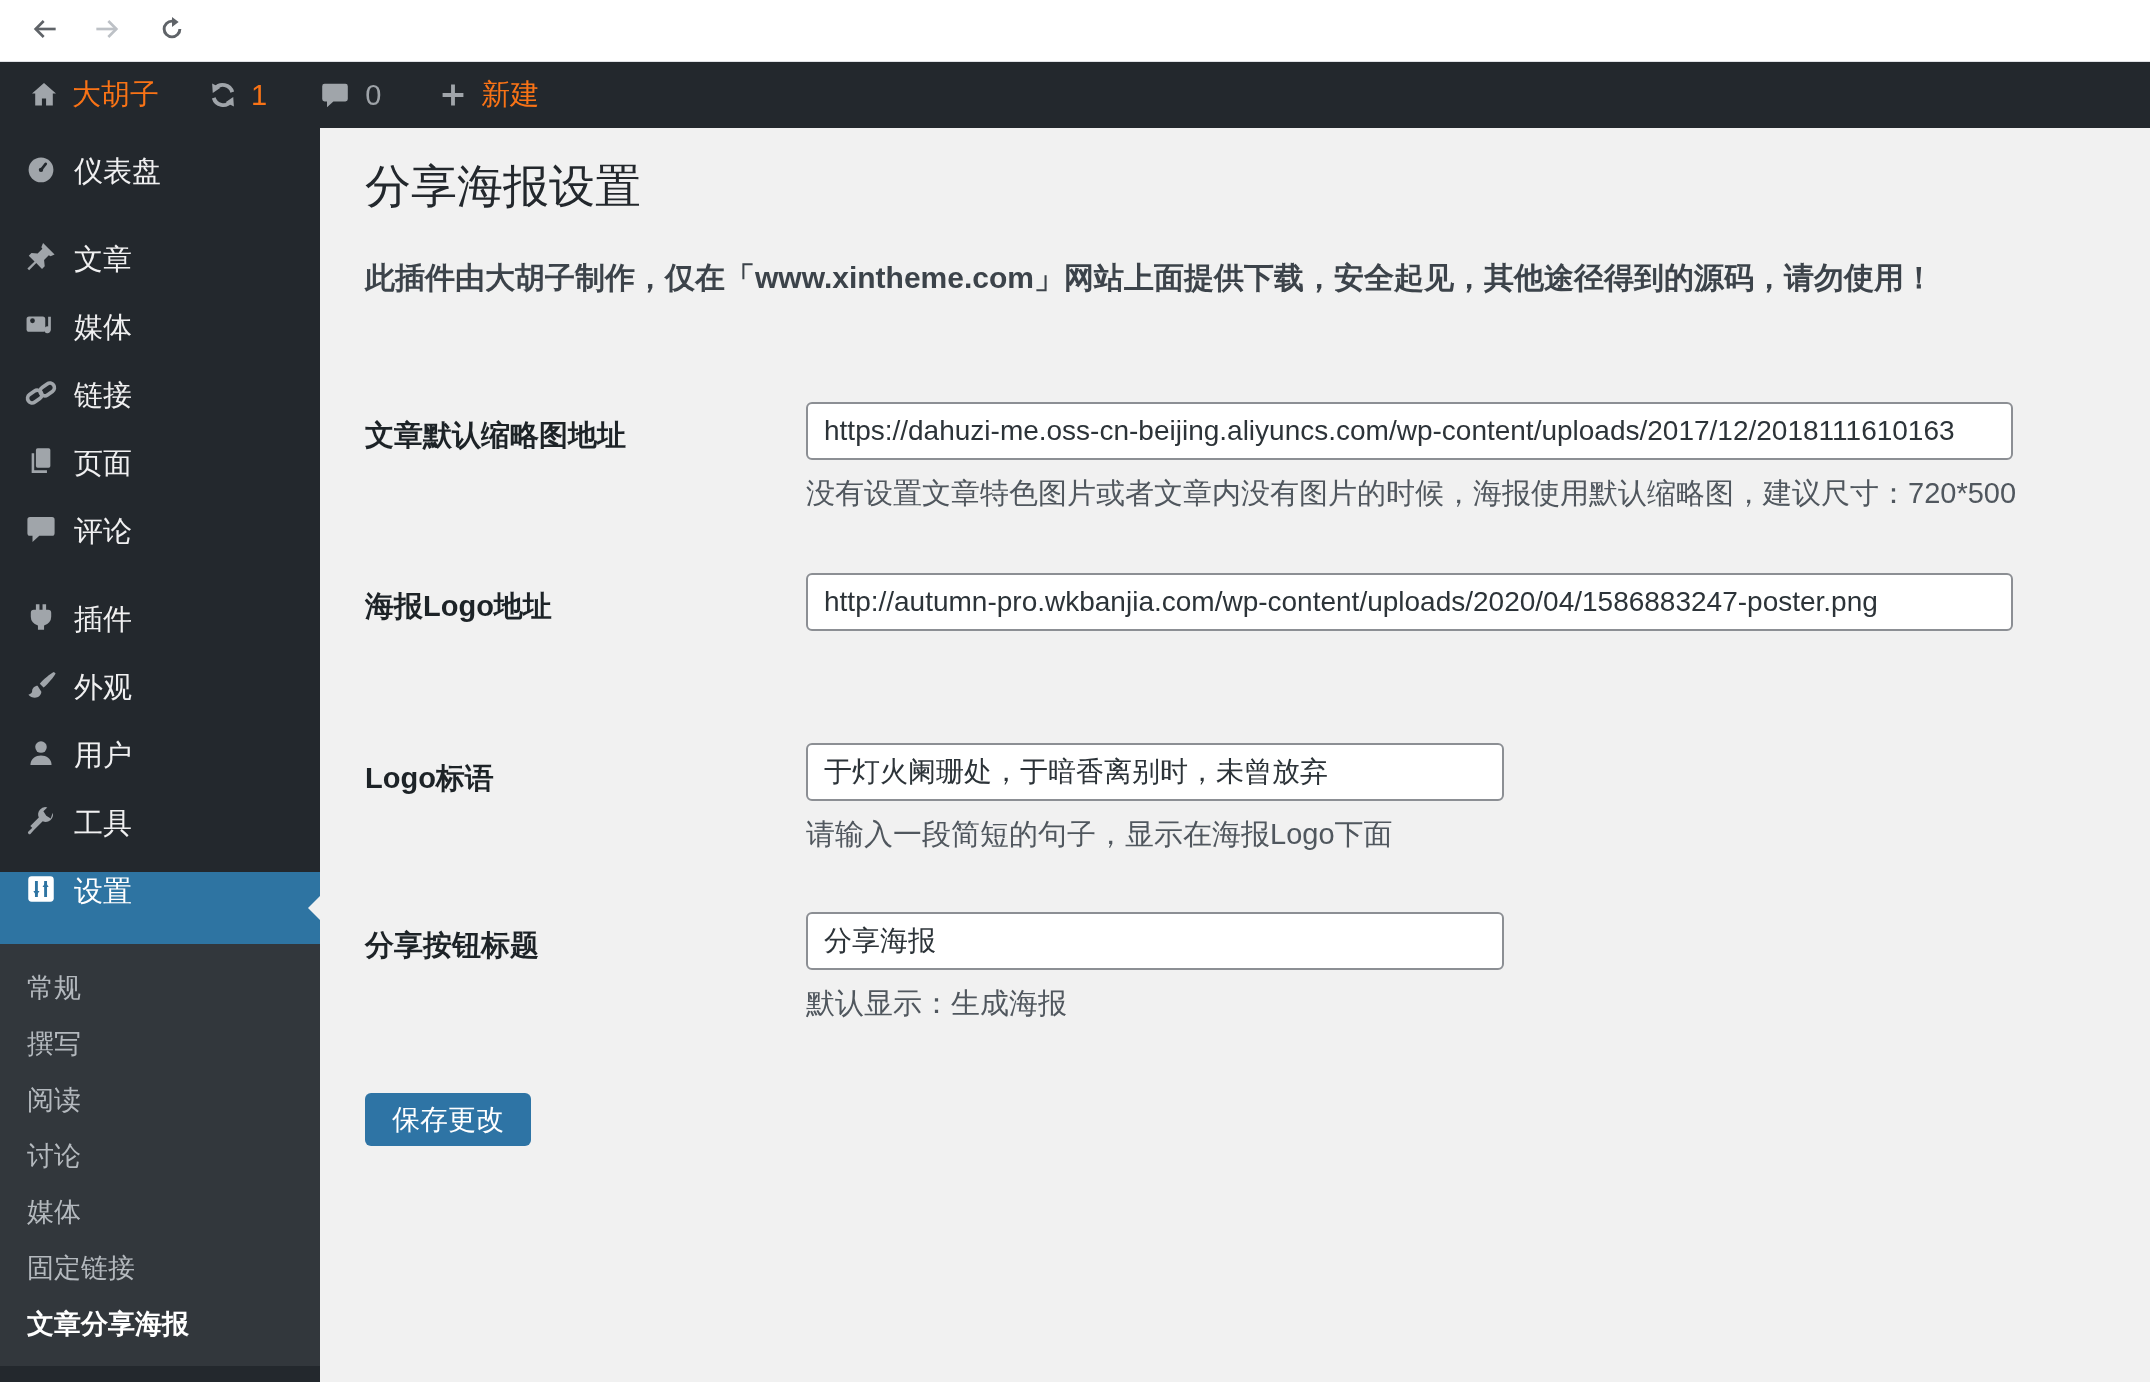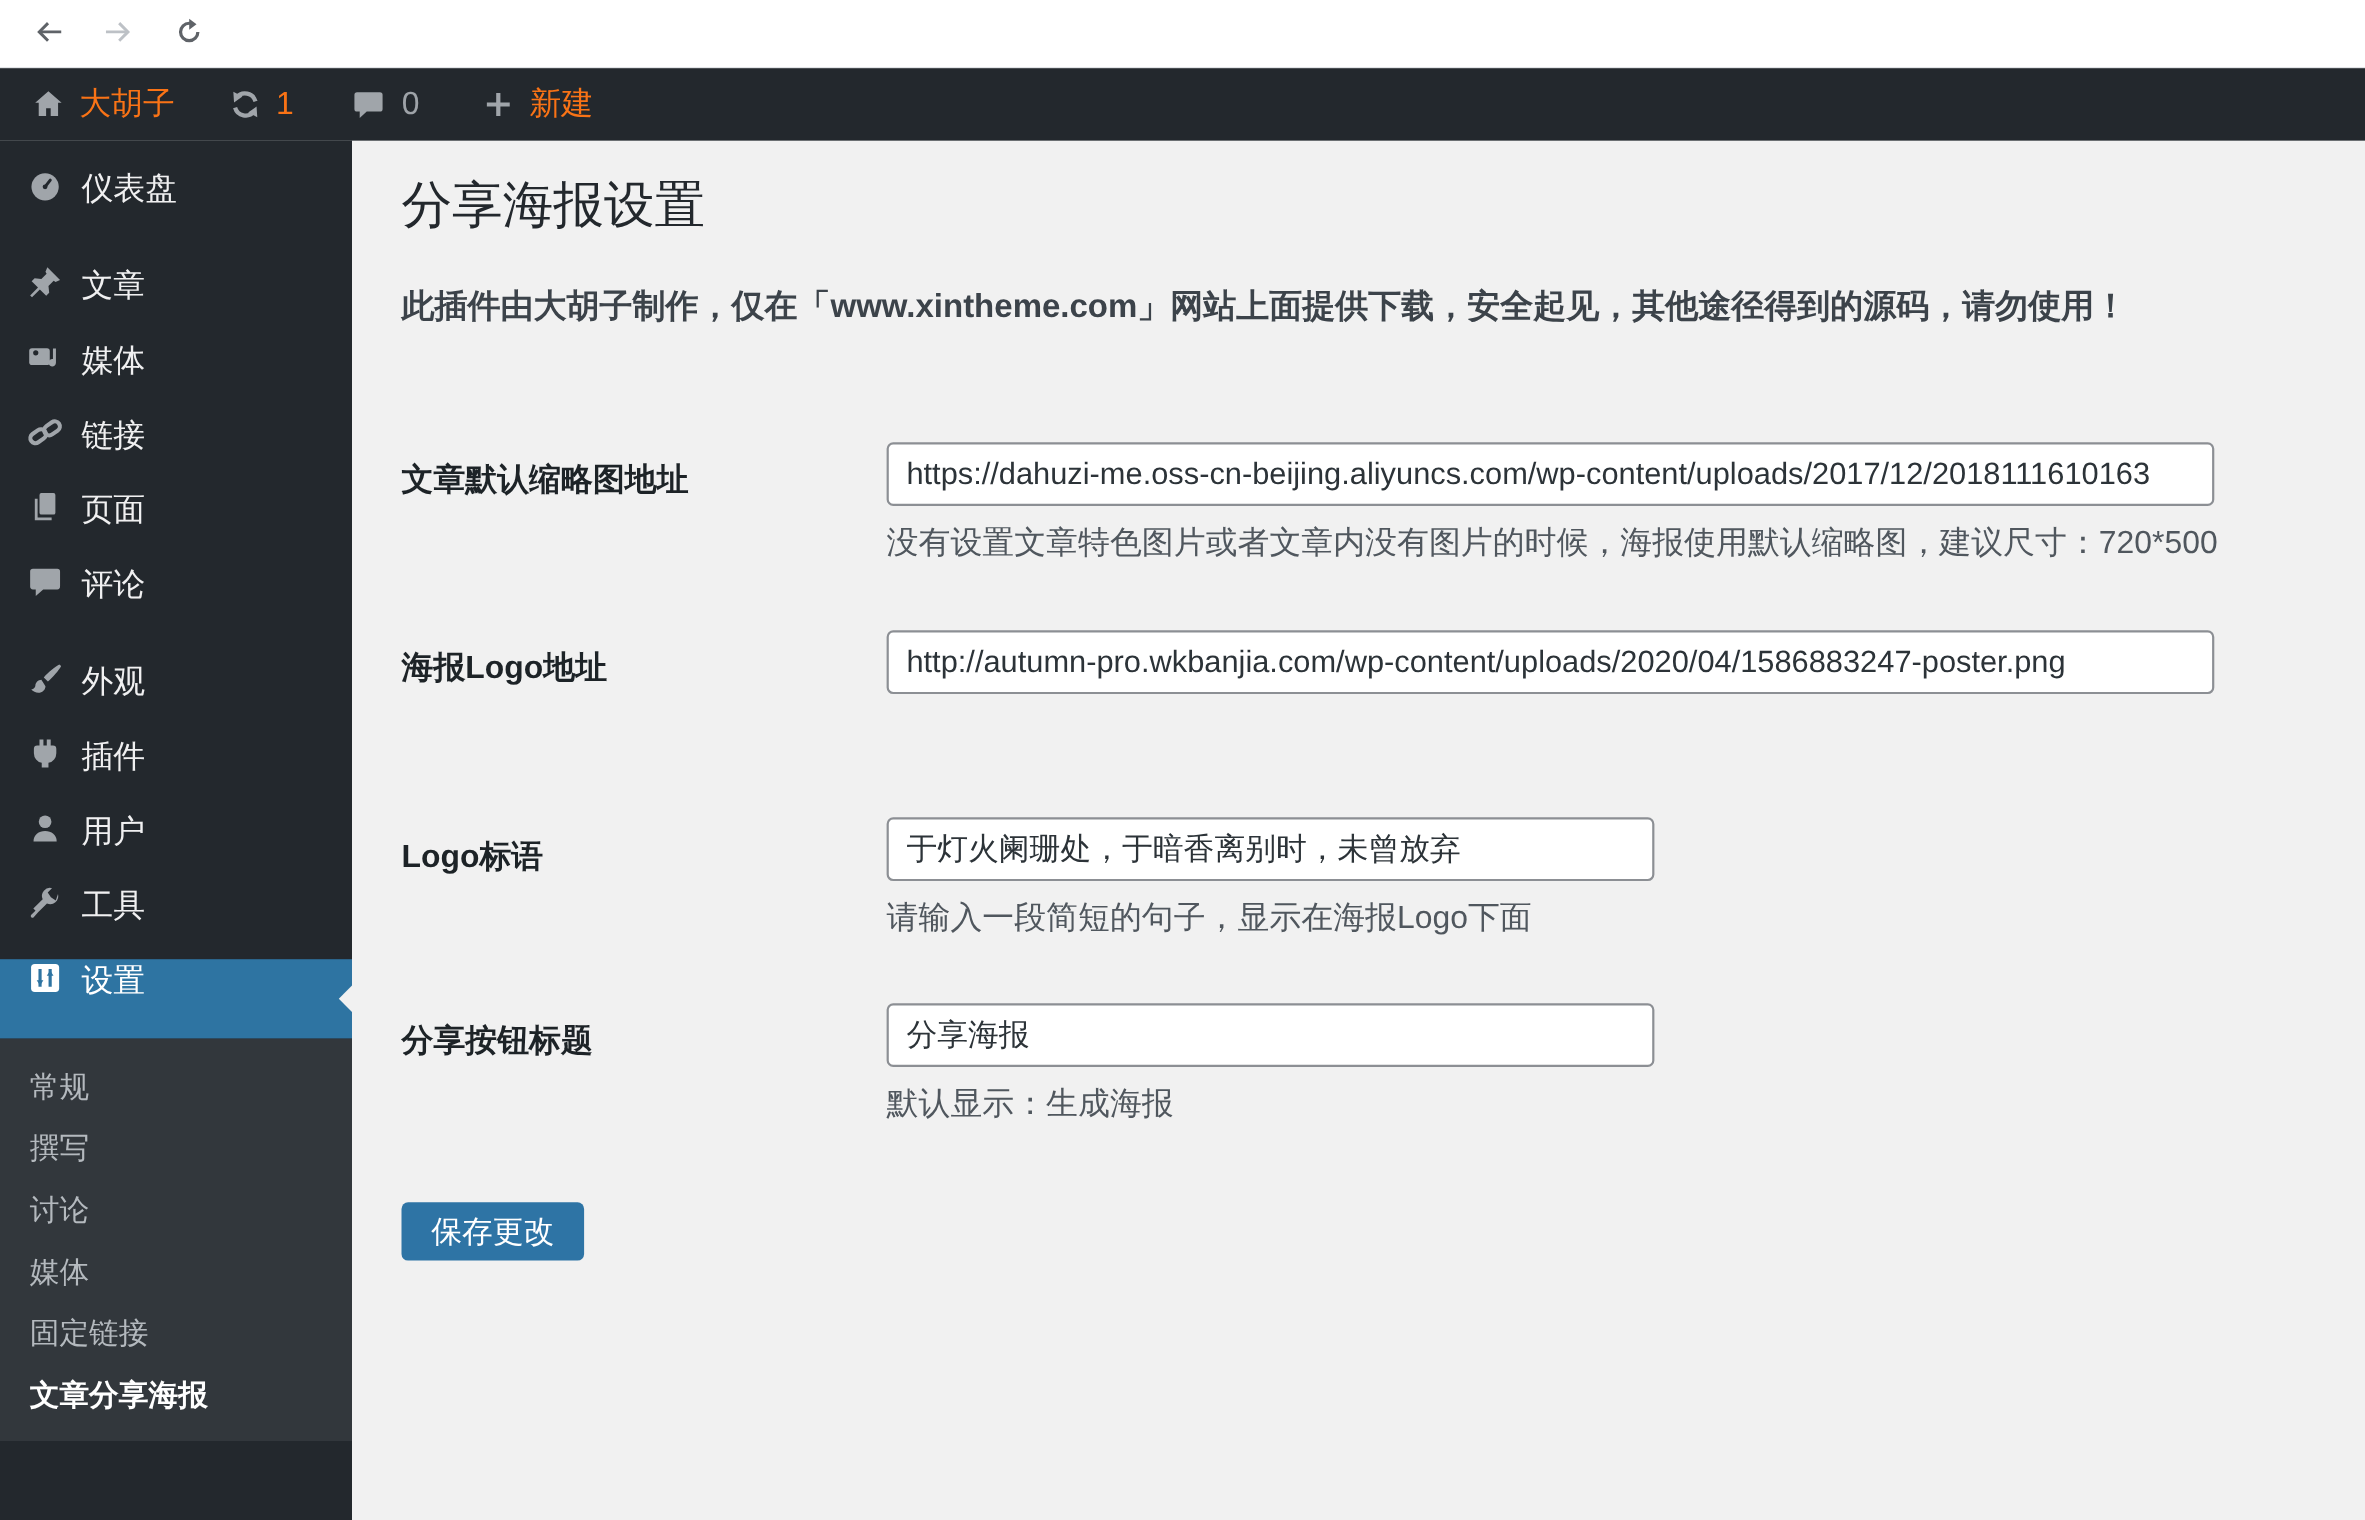--- a/index.html
+++ b/index.html
@@ -162,29 +162,29 @@
   <div class="menu-item">
     <svg class="mi" viewBox="0 0 20 20">
         <path fill="#a0a5aa" d="M3.5 3h13A1.5 1.5 0 0 1 18 4.5v8a1.5 1.5 0 0 1-1.5 1.5H9l-4 3.6V14H3.5A1.5 1.5 0 0 1 2 12.5v-8A1.5 1.5 0 0 1 3.5 3z"></path>
       </svg>
     <span class="mlabel">评论</span>
   </div>
   <div class="menu-sep"></div>
 
   <div class="menu-item">
     <svg class="mi" viewBox="0 0 20 20">
+        <path fill="#a0a5aa" d="M7 2.5v3.2H5.8A1.8 1.8 0 0 0 4 7.5v2.3a5.3 5.3 0 0 0 4.2 5.2v2.5h3.6V15a5.3 5.3 0 0 0 4.2-5.2V7.5a1.8 1.8 0 0 0-1.8-1.8H13V2.5h-2.1v3.2H9.1V2.5z"></path>
+      </svg>
+    <span class="mlabel">插件</span>
+  </div>
+  <div class="menu-item">
+    <svg class="mi" viewBox="0 0 20 20">
         <path fill="#a0a5aa" d="M17.6 2.4c-2.2 1-6.2 4.4-8.3 6.9l2.2 2.2c2.5-2.1 6-6.1 7.1-8.3zM8 10.5c-1.7 0-3.2 1.5-3.2 3.1 0 .9-.8 1.8-2.2 2.2.9 1.1 2.4 1.7 3.8 1.7 2.1 0 3.8-1.6 3.8-3.5z"></path>
       </svg>
     <span class="mlabel">外观</span>
-  </div>
-  <div class="menu-item">
-    <svg class="mi" viewBox="0 0 20 20">
-        <path fill="#a0a5aa" d="M7 2.5v3.2H5.8A1.8 1.8 0 0 0 4 7.5v2.3a5.3 5.3 0 0 0 4.2 5.2v2.5h3.6V15a5.3 5.3 0 0 0 4.2-5.2V7.5a1.8 1.8 0 0 0-1.8-1.8H13V2.5h-2.1v3.2H9.1V2.5z"></path>
-      </svg>
-    <span class="mlabel">插件</span>
   </div>
   <div class="menu-item">
     <svg class="mi" viewBox="0 0 20 20">
         <circle cx="10" cy="6.5" r="3.4" fill="#a0a5aa"></circle>
         <path fill="#a0a5aa" d="M3.8 17c0-3.4 2.8-5.5 6.2-5.5s6.2 2.1 6.2 5.5z"></path>
       </svg>
     <span class="mlabel">用户</span>
   </div>
   <div class="menu-item">
     <svg class="mi" viewBox="0 0 20 20">
@@ -202,20 +202,21 @@
         </g>
         <path fill="#2e74a2" d="M5.5 11.2h3.6L7.3 14zM14.5 8.8h-3.6L12.7 6z"></path>
       </svg>
     <span class="mlabel">设置</span>
     <span class="wp-menu-arrow"></span>
   </div>
 
   <div class="submenu">
     <div class="sub-item">常规</div>
     <div class="sub-item">撰写</div>
+    <div class="sub-item">阅读</div>
     <div class="sub-item">讨论</div>
     <div class="sub-item">媒体</div>
     <div class="sub-item">固定链接</div>
     <div class="sub-item current">文章分享海报</div>
   </div>
 </div>
 
 <div class="content">
   <h1 class="page-title">分享海报设置</h1>
   <div class="notice">此插件由大胡子制作，仅在「www.xintheme.com」网站上面提供下载，安全起见，其他途径得到的源码，请勿使用！</div>

